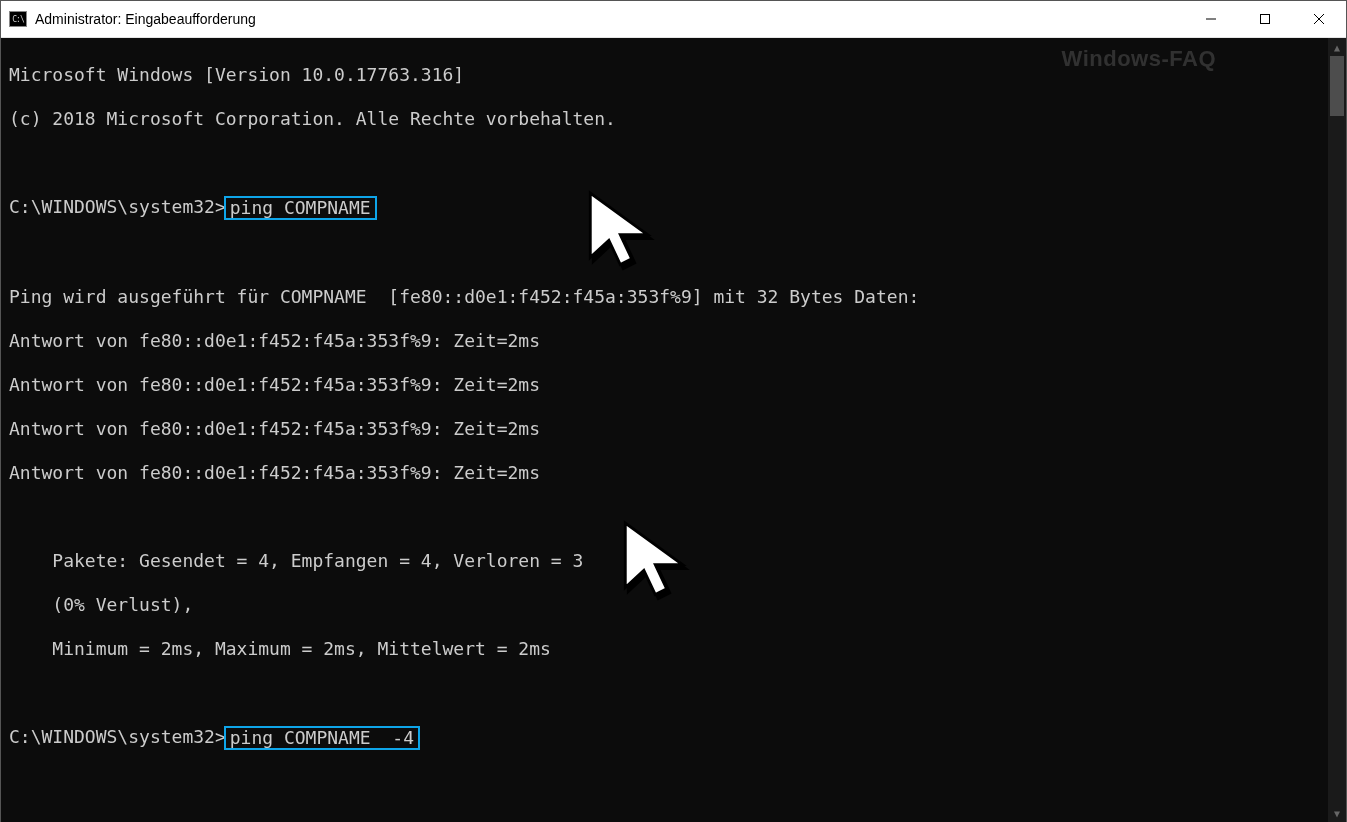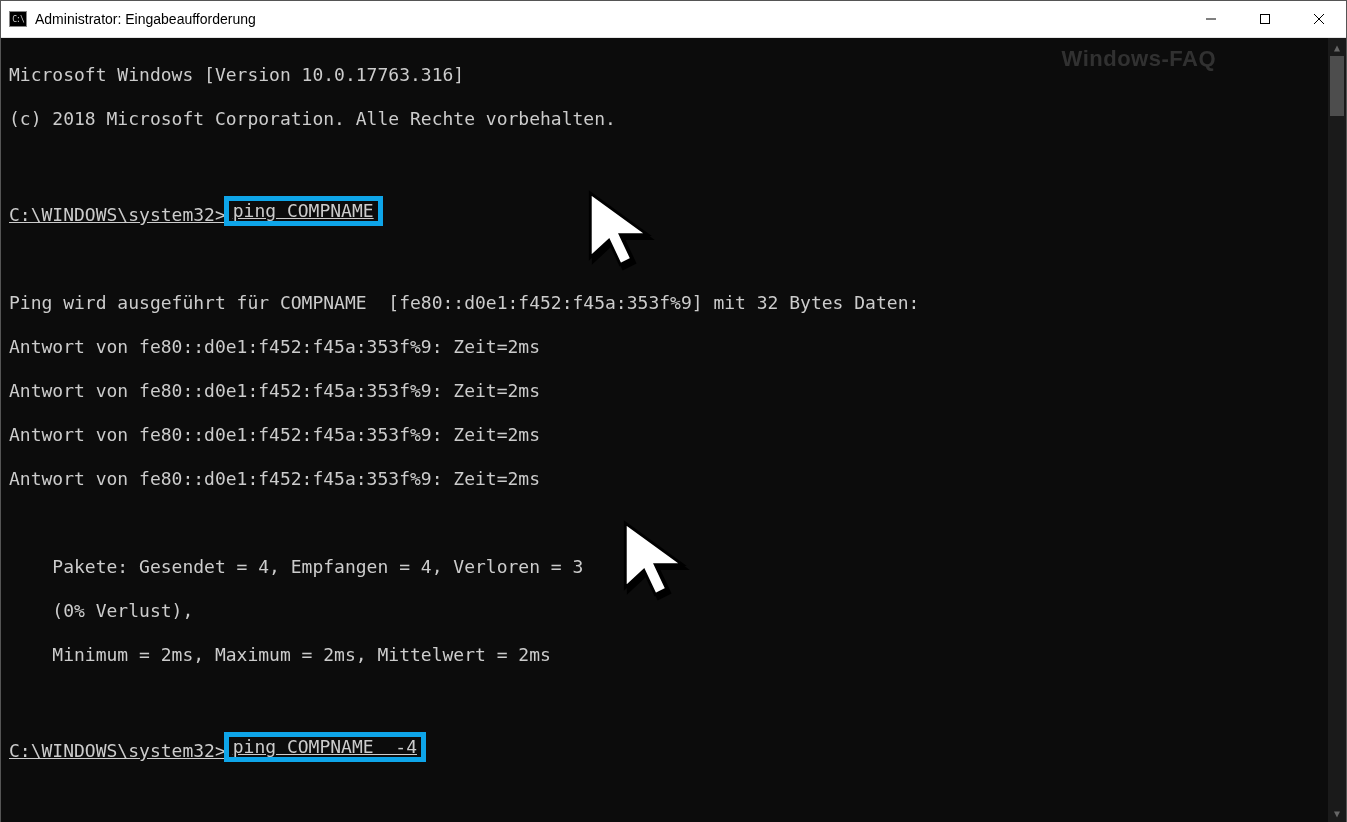--- a/index.html
+++ b/index.html
@@ -100,24 +100,24 @@
   }
   .scrollbar .thumb {
     position: absolute;
     top: 18px;
     left: 2px;
     right: 2px;
     height: 60px;
     background: #4d4d4d;
   }
   .line { display: block; min-height: 22px; }
-  .prompt-line { display: flex; align-items: flex-end; text-decoration: underline; }
+  .prompt-line { display: flex; align-items: flex-start; }
   .hl {
     display: inline-block;
-    border: 5px solid #0ea5e9;
+    border: 2px solid #0ea5e9;
     padding: 0 4px;
     margin-left: -2px;
     line-height: 20px;
     box-sizing: border-box;
   }
   
   .big-cursor {
     position: absolute;
     width: 90px;
     height: 100px;

